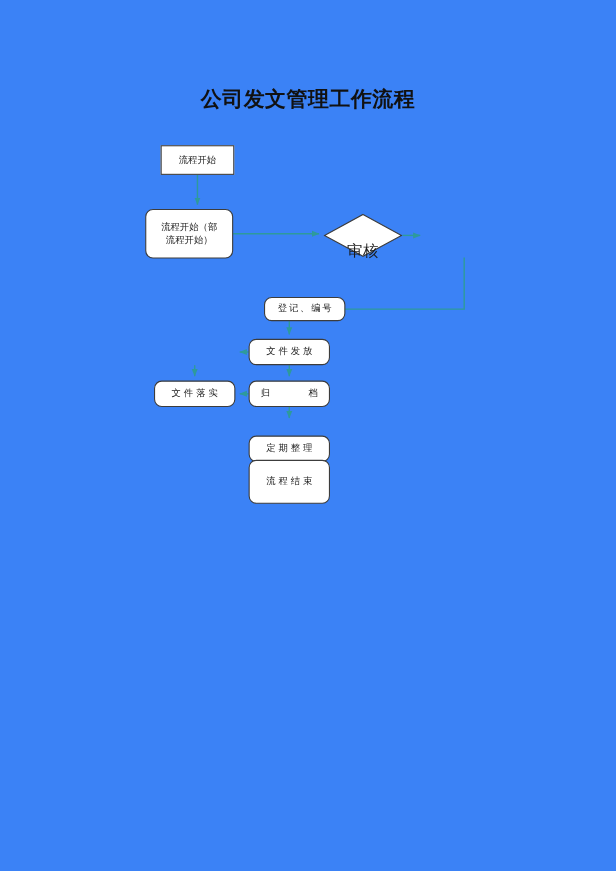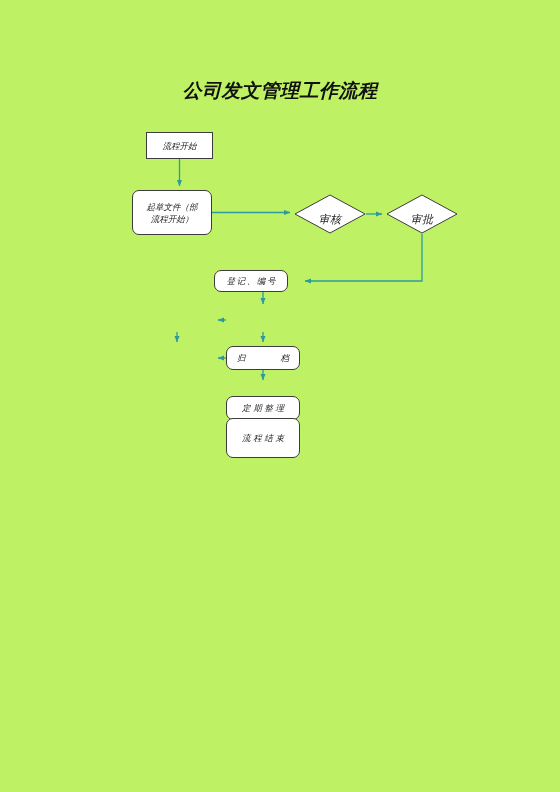--- a/index.html
+++ b/index.html
@@ -12,22 +12,21 @@
     height: 792px;
     font-family: "DejaVu Sans", "Liberation Sans", sans-serif;
     position: relative;
     overflow: hidden;
   }
 
   #page {
     position: relative;
     width: 560px;
     height: 792px;
-    background: #bef264;
-    font-style: italic;
+    background: #3b82f6;
   }
 
   
   #doc-title {
     position: absolute;
     left: 0;
     top: 78px;
     width: 560px;
     text-align: center;
     font-size: 19px;
@@ -76,27 +75,27 @@
 
   
   .diamond {
     position: absolute;
     z-index: 3;
   }
   .diamond svg { display: block; }
   .diamond .dlabel {
     position: absolute;
     left: 0;
-    top: 5px;
+    top: 15px;
     width: 100%;
     height: 100%;
     display: flex;
     align-items: center;
     justify-content: center;
-    font-size: 11px;
+    font-size: 14px;
     color: #1a1a1a;
     letter-spacing: 0.5px;
   }
 </style>
 </head>
 <body>
 
 <div id="page">
 
   <div id="doc-title">公司发文管理工作流程</div>
@@ -135,44 +134,44 @@
 
       <path d="M 263 408 L 263 414" marker-end="url(#arw)"></path>
     </g>
   </svg>
 
   <div class="node sharp" style="left:146px; top:132px; width:67px; height:27px;">
     <span class="label">流程开始</span>
   </div>
 
   <div class="node rounded" style="left:132px; top:190px; width:80px; height:45px; flex-direction:column;">
-    <span class="label">起草文件（部</span>
+    <span class="label">流程开始（部</span>
     <span class="label">流程开始）</span>
   </div>
 
   <div class="diamond" style="left:294px; top:194px; width:72px; height:40px;">
     <svg width="72" height="40" viewBox="0 0 72 40" xmlns="http://www.w3.org/2000/svg">
       <polygon points="36,1 71,20 36,39 1,20" fill="#ffffff" stroke="#3c3c3c" stroke-width="1"></polygon>
     </svg>
     <span class="dlabel">审核</span>
   </div>
 
-  <div class="diamond" style="left:386px; top:194px; width:72px; height:40px;">
-    <svg width="72" height="40" viewBox="0 0 72 40" xmlns="http://www.w3.org/2000/svg">
-      <polygon points="36,1 71,20 36,39 1,20" fill="#ffffff" stroke="#3c3c3c" stroke-width="1"></polygon>
-    </svg>
-    <span class="dlabel">审批</span>
-  </div>
 
-  <div class="node rounded" style="left:214px; top:270px; width:74px; height:22px;">
+  <div class="node rounded" style="left:240px; top:270px; width:74px; height:22px;">
     <span class="label sp2">登记、编号</span>
   </div>
 
+  <div class="node rounded" style="left:226px; top:308px; width:74px; height:24px;">
+    <span class="label">文 件 发 放</span>
+  </div>
 
 
+  <div class="node rounded" style="left:140px; top:346px; width:74px; height:24px;">
+    <span class="label">文 件 落 实</span>
+  </div>
 
   <div class="node rounded archive" style="left:226px; top:346px; width:74px; height:24px;">
     <span class="label">
       <span>归</span>
       <span>档</span>
     </span>
   </div>
 
   <div class="node rounded" style="left:226px; top:384px; width:74px; height:24px;margin-top:12px;">
     <span class="label">定 期 整 理</span>

